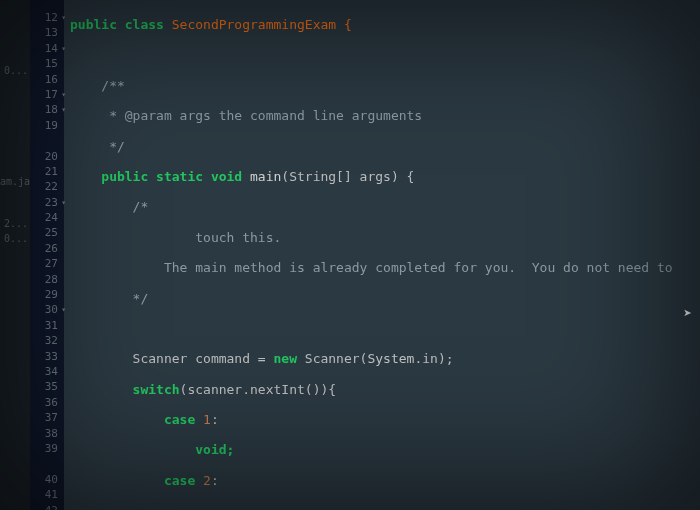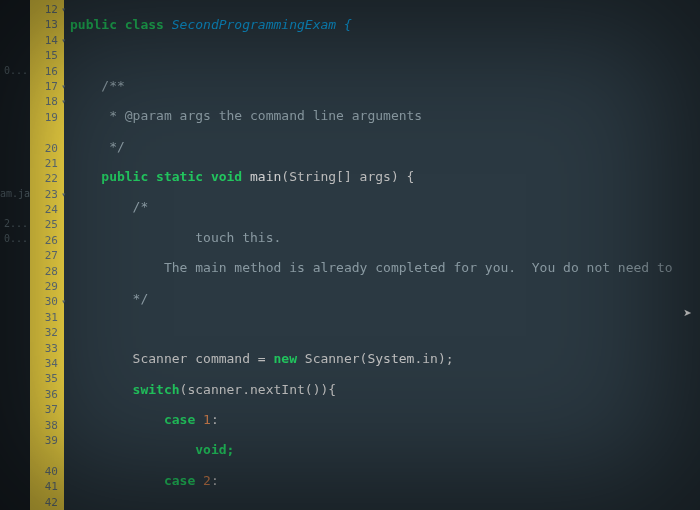--- a/index.html
+++ b/index.html
@@ -29,23 +29,23 @@
     color: #5a6a72;
     font-size: 10px;
     white-space: nowrap;
     overflow: hidden;
     width: 30px;
     text-align: right;
     padding-right: 2px;
   }
   .gutter {
     width: 34px;
-    background: #fde047;
+    background: #0f172a;
     flex-shrink: 0;
-    padding-top: 2px;
+    padding-top: 10px;
   }
   .line-num {
     color: #6a7a82;
     text-align: right;
     padding-right: 6px;
     height: 15.4px;
     line-height: 15.4px;
     font-size: 11px;
     position: relative;
   }
@@ -61,21 +61,21 @@
     padding-top: 2px;
     padding-left: 6px;
     white-space: pre;
     overflow: hidden;
   }
   .line {
     height: 15.4px;
     line-height: 15.4px;
   }
   .kw { color: #22c55e; font-weight: bold; }
-  .cls { color: #0ea5e9; font-style: italic; }
+  .cls { color: #f97316; }
   .com { color: #8a9aa2; }
   .num { color: #c77a4a; }
   .sys { color: #c0c0c0; }
   .fn { color: #d0d0d0; }
   .cursor {
     position: absolute;
     right: 8px;
     top: 305px;
     color: #fff;
     font-size: 14px;
@@ -86,21 +86,21 @@
     pointer-events: none;
     box-shadow: inset 0 0 120px 30px rgba(0,0,0,0.55);
   }
 </style>
 </head>
 <body>
 
 <div class="editor">
   <div class="sidebar">
     <div class="sidebar-text" style="top:65px">0...</div>
-    <div class="sidebar-text" style="top:188px">am.ja</div>
+    <div class="sidebar-text" style="top:176px">am.ja</div>
     <div class="sidebar-text" style="top:218px">2...</div>
     <div class="sidebar-text" style="top:233px">0...</div>
   </div>
 
   <div class="gutter" id="gutter">
       <div class="line-num fold">12</div>
       <div class="line-num">13</div>
       <div class="line-num fold">14</div>
       <div class="line-num">15</div>
       <div class="line-num">16</div>

